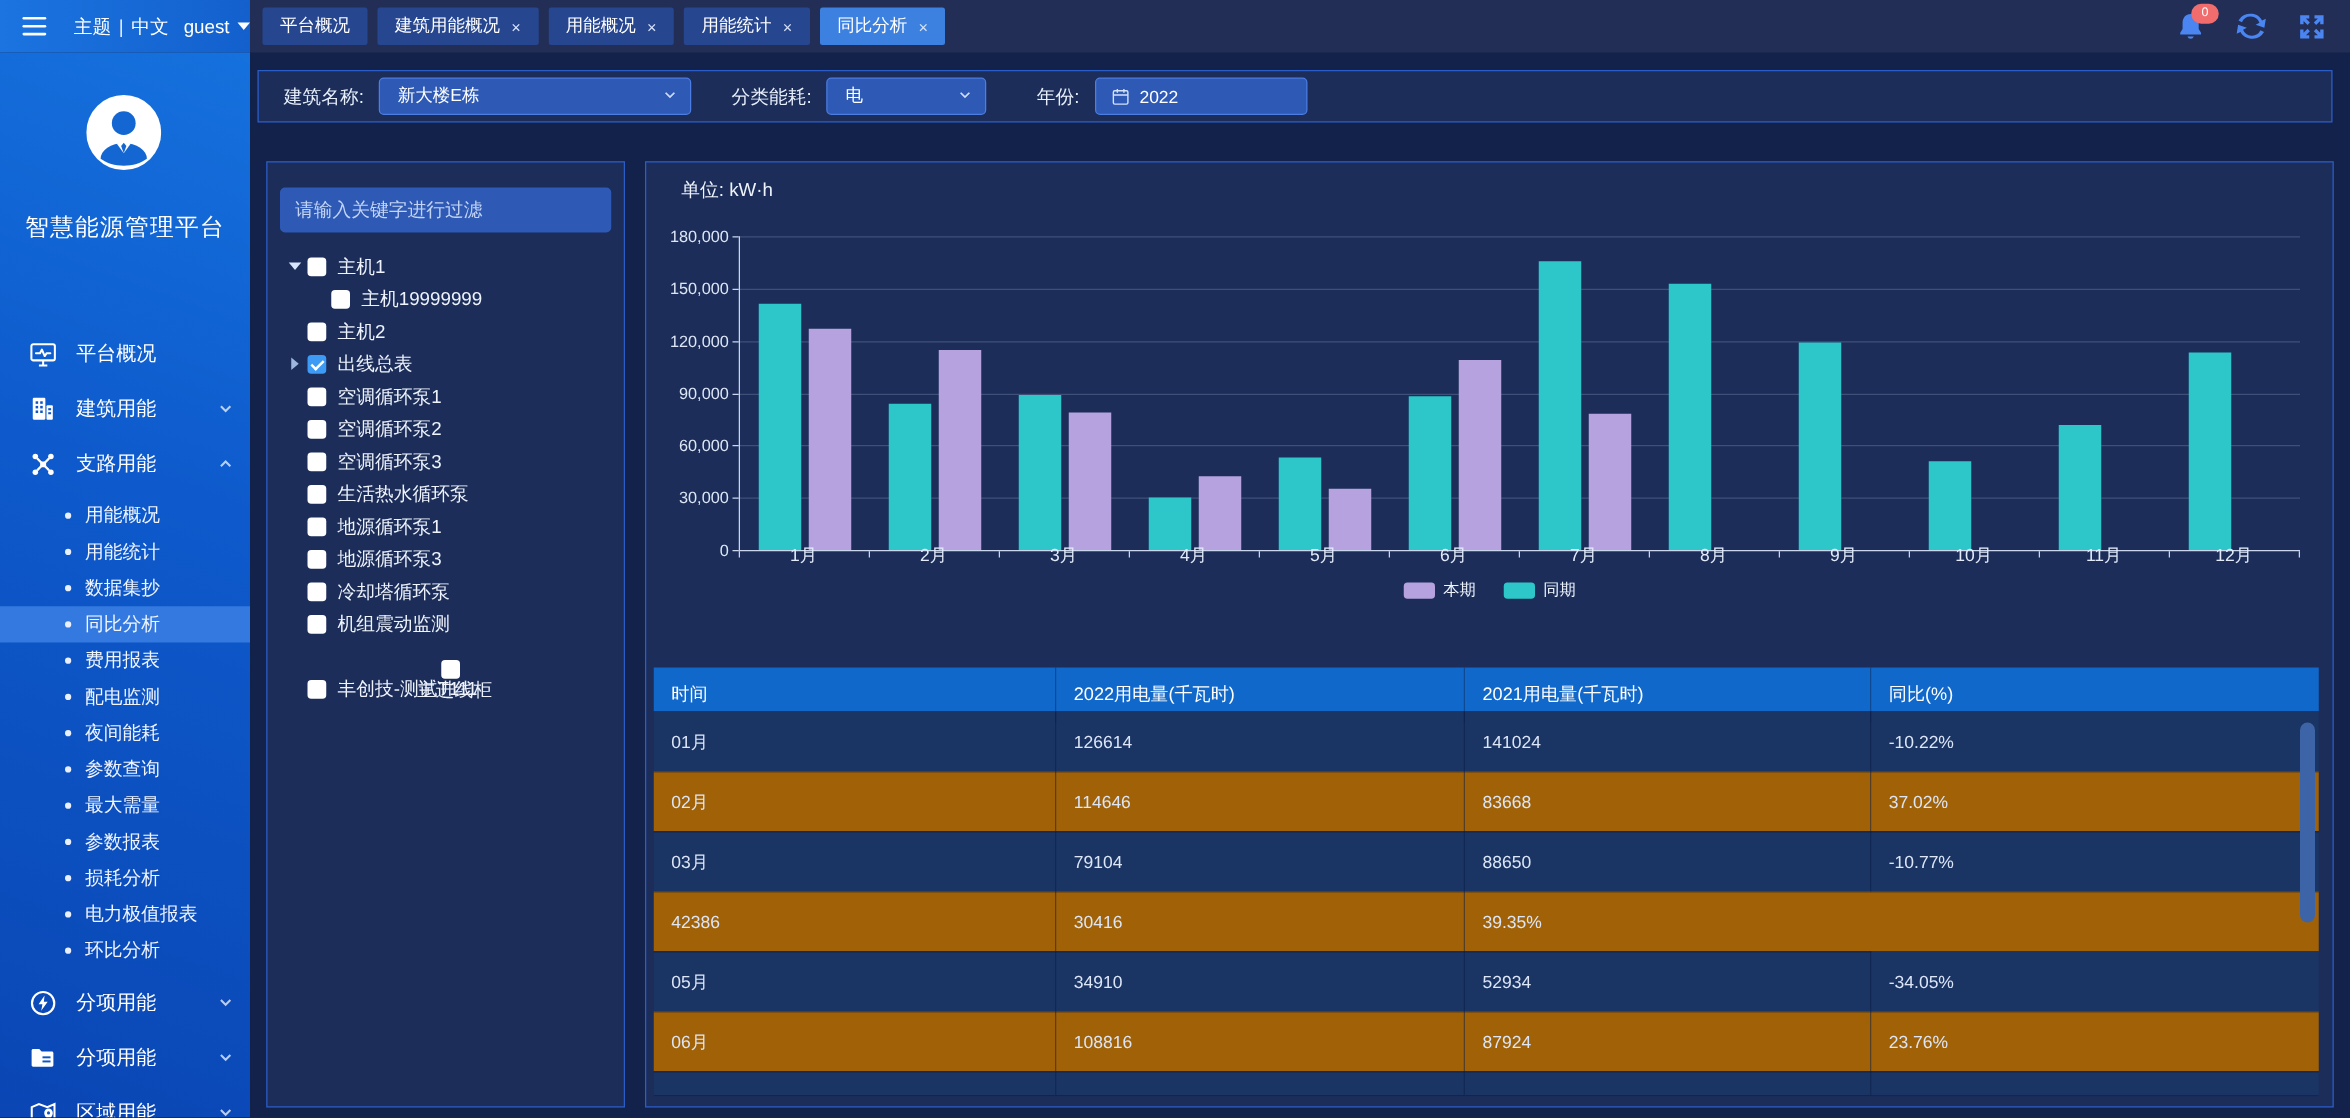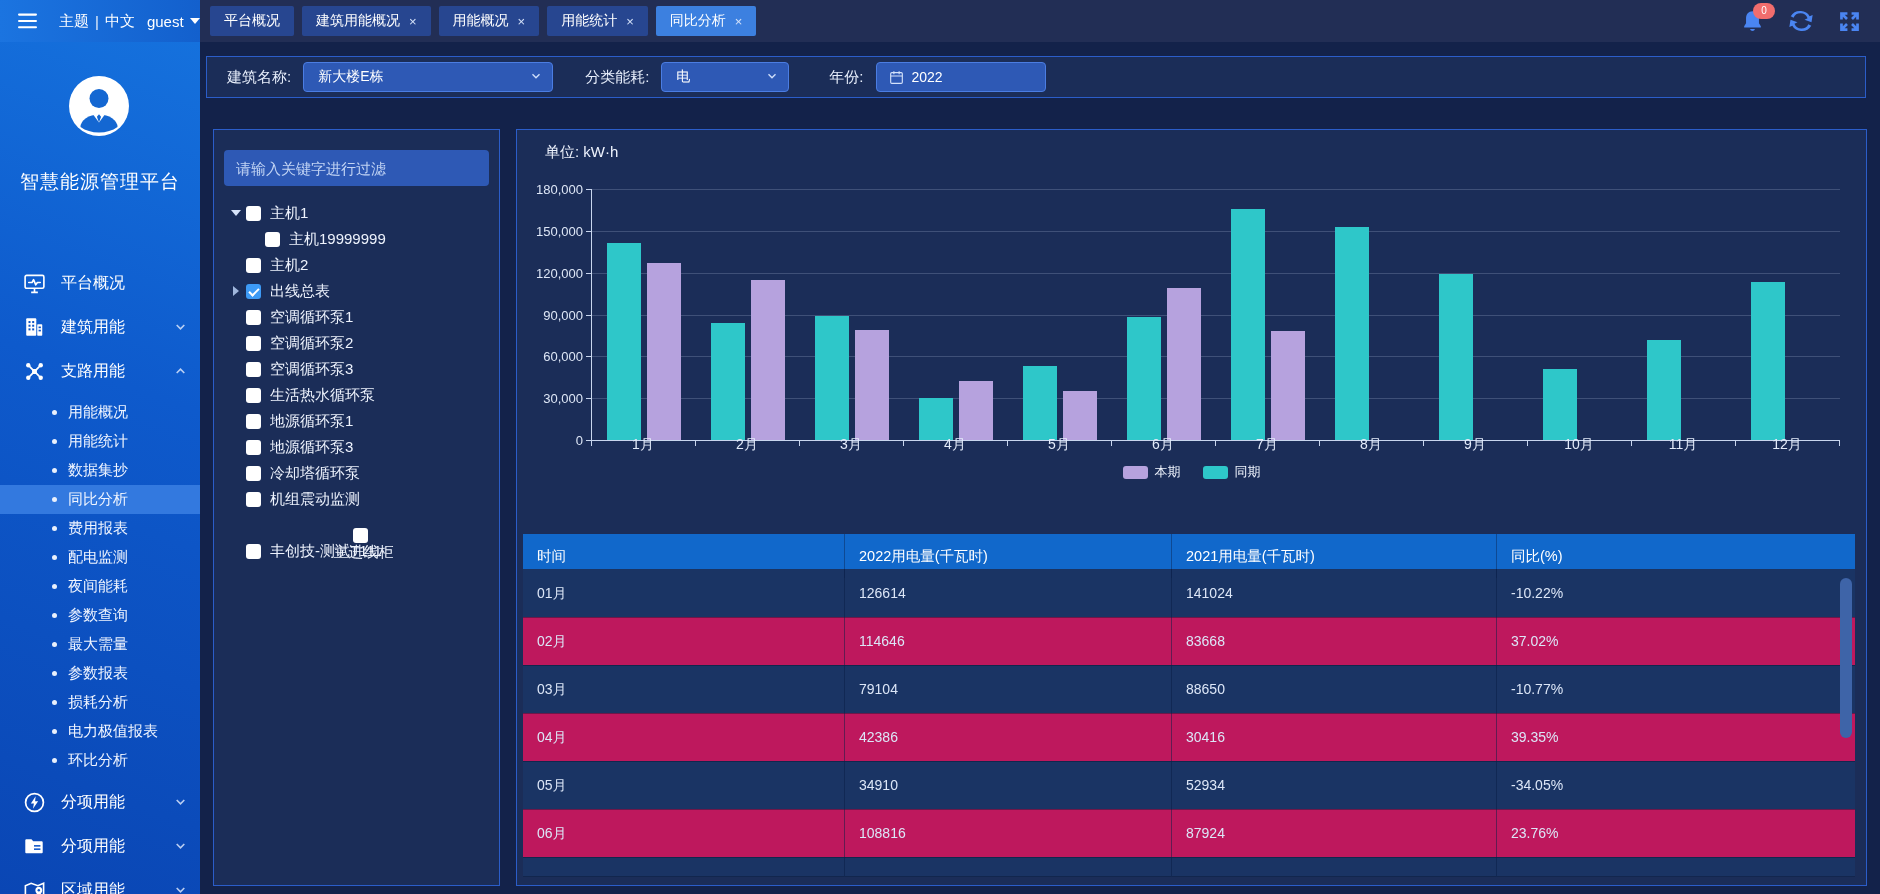--- a/index.html
+++ b/index.html
@@ -96,21 +96,21 @@
 
   
   #table{position:absolute;left:6px;top:404px;width:1332px;}
   .thead,.trow{display:grid;grid-template-columns:322px 327px 325px 1fr;}
   .thead{height:35px;background:#1168cb;}
   .th{line-height:44px;padding-left:14px;color:#fff;font-size:14.5px;
     border-right:1px solid rgba(10,35,80,.45);}
   .th:last-child{border-right:none;}
   .trow{height:48px;}
   .trow.odd{background:#1a3464;}
-  .trow.even{background:#be185d;}
+  .trow.even{background:#a16207;}
   .td{line-height:48px;padding-left:14px;color:#dce6f7;font-size:14px;
     border-right:1px solid rgba(10,30,70,.5);border-bottom:1px solid rgba(10,22,50,.45);}
   .td:last-child{border-right:none;}
   .trow.partial{height:20px;overflow:hidden;}
   .vscroll{position:absolute;right:14px;top:448px;width:12px;height:160px;
     background:#3e64a8;border-radius:6px;cursor:pointer;}
 </style>
 </head>
 <body>
 
@@ -524,21 +524,20 @@
             <div class="td">83668</div>
             <div class="td">37.02%</div>
           </div>
           <div class="trow odd">
             <div class="td">03月</div>
             <div class="td">79104</div>
             <div class="td">88650</div>
             <div class="td">-10.77%</div>
           </div>
           <div class="trow even">
-            <div class="td">04月</div>
             <div class="td">42386</div>
             <div class="td">30416</div>
             <div class="td">39.35%</div>
           </div>
           <div class="trow odd">
             <div class="td">05月</div>
             <div class="td">34910</div>
             <div class="td">52934</div>
             <div class="td">-34.05%</div>
           </div>

